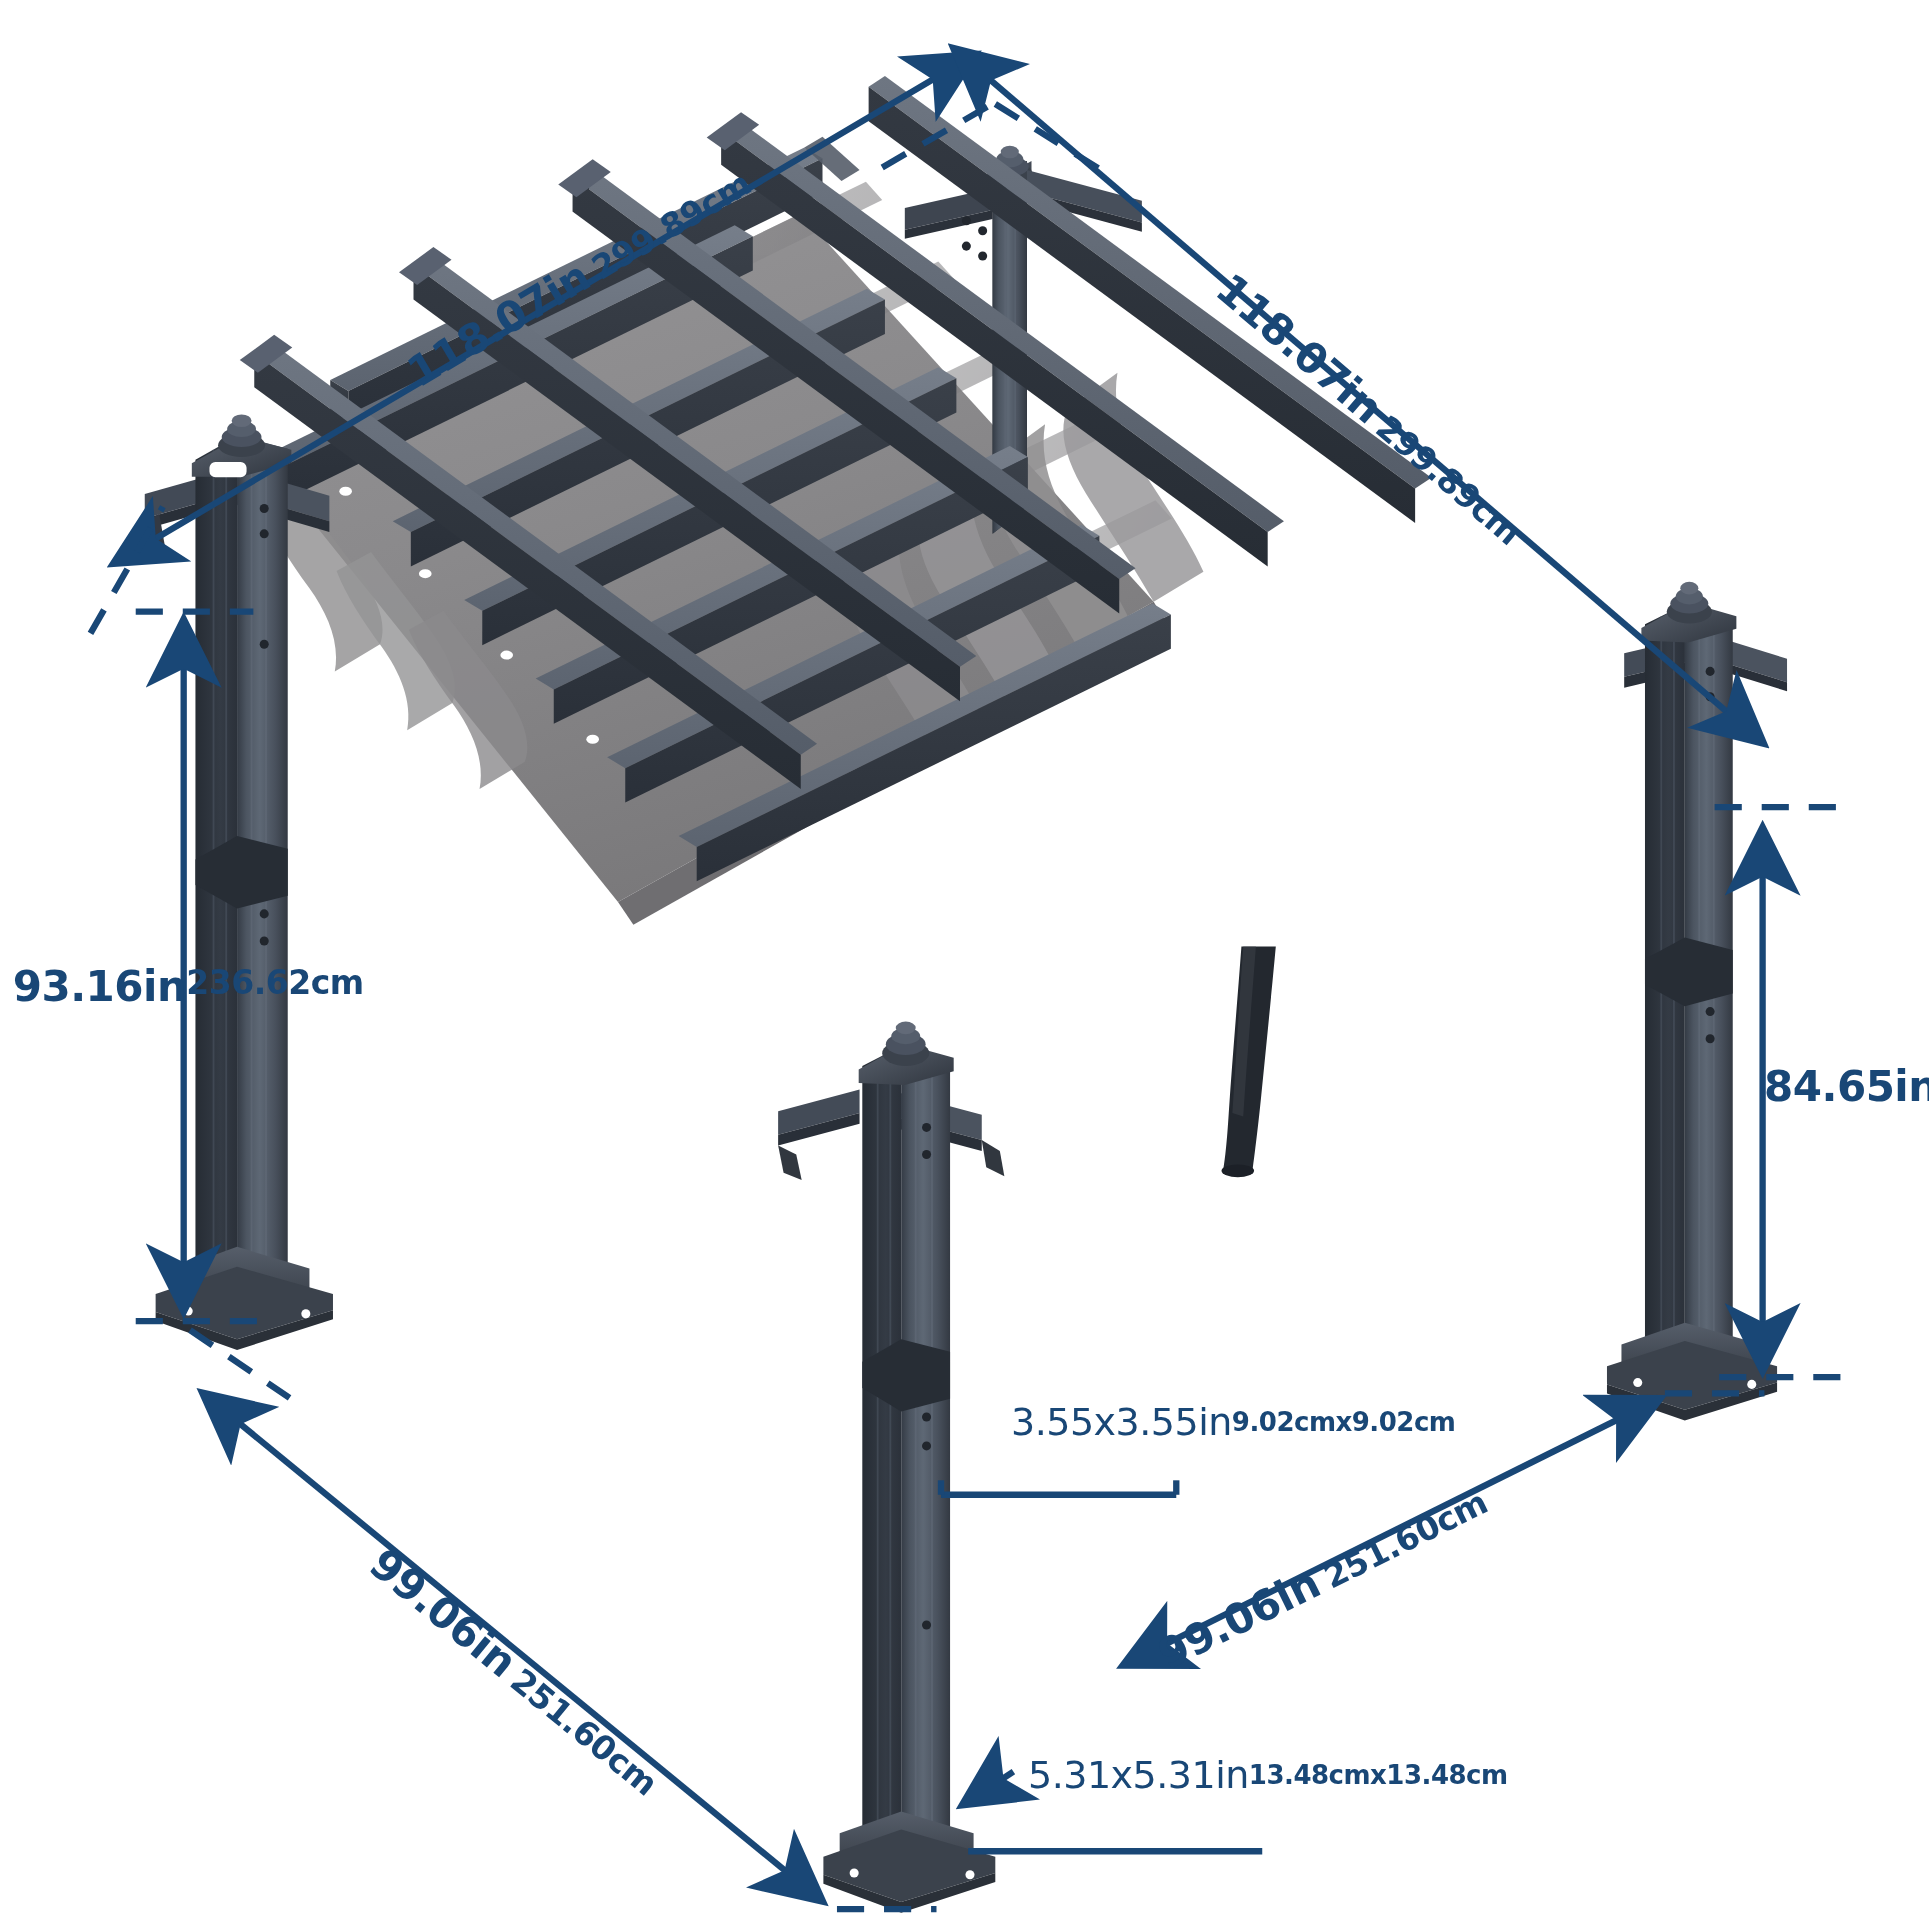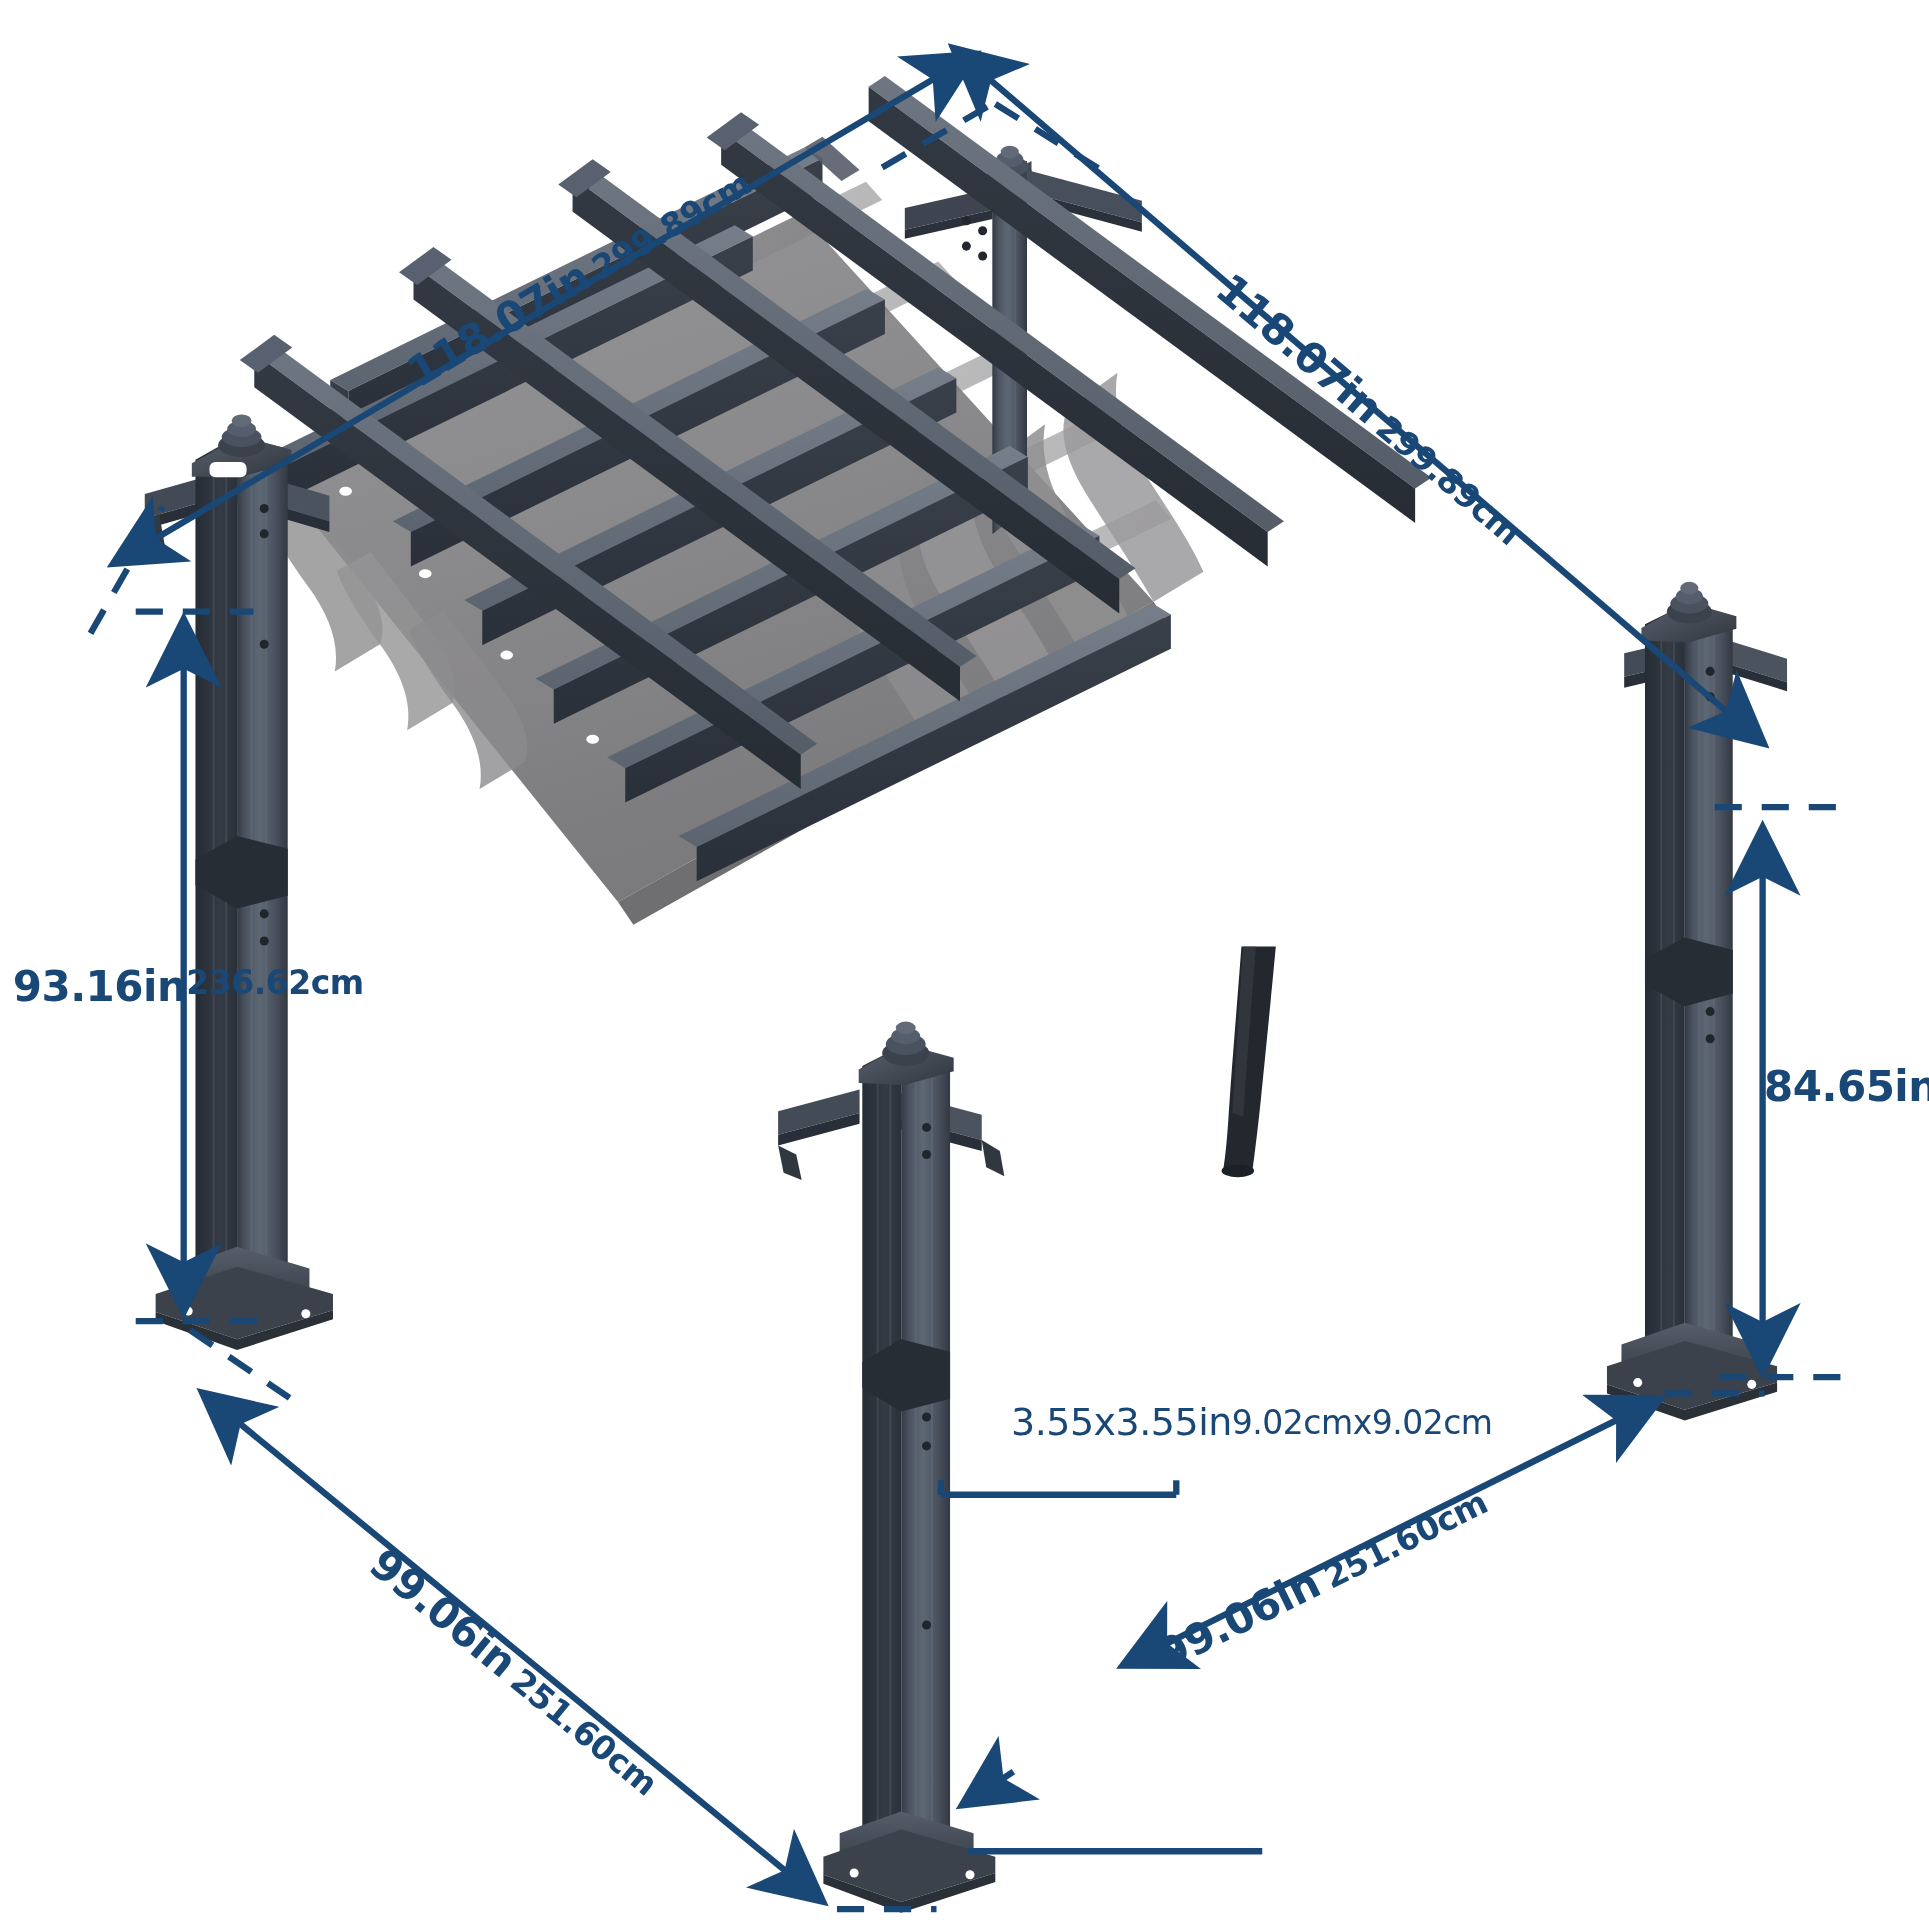--- a/index.html
+++ b/index.html
@@ -3,21 +3,21 @@
 <meta charset="utf-8">
 <style>
   html,body{margin:0;padding:0;background:#ffffff;}
   body{width:1930px;height:1930px;overflow:hidden;font-family:"DejaVu Sans",sans-serif;}
   #stage{position:relative;width:1930px;height:1930px;background:#fff;}
   svg.layer{position:absolute;left:0;top:0;width:1930px;height:1930px;}
   .dimtext{position:absolute;color:#194776;font-family:"DejaVu Sans",sans-serif;font-weight:bold;white-space:nowrap;}
   .dim-in{font-size:42px;font-weight:bold;line-height:1.02;letter-spacing:-0.5px;}
   .dim-cm{font-size:33px;font-weight:bold;line-height:1.04;letter-spacing:-0.5px;}
   .dim-in-sm{font-size:38px;font-weight:normal;letter-spacing:-0.5px;}
-  .dim-cm-sm{font-size:33px;font-weight:normal;letter-spacing:-0.5px;}
+  .dim-cm-sm{font-size:26px;font-weight:bold;letter-spacing:-0.5px;}
   .stacked{display:flex;flex-direction:row;}
   .inline-pair{display:flex;align-items:baseline;gap:9px;}
   .rot{transform-origin:0 0;}
 </style>
 </head>
 <body>
 
 <div id="stage">
 
   <svg class="layer" viewBox="0 0 2133 2133">
@@ -385,15 +385,19 @@
       <span class="dim-in">99.06in</span>
       <span class="dim-cm">251.60cm</span>
     </span>
   </div>
 
   <div class="dimtext stacked" style="left:1011px; top:1400px; align-items:center;">
     <span class="dim-in-sm">3.55x3.55in</span>
     <span class="dim-cm-sm">9.02cmx9.02cm</span>
   </div>
 
+  <div class="dimtext stacked" style="left:1028px; top:1753px; align-items:center;">
+    <span class="dim-in-sm">5.31x5.31in</span>
+    <span class="dim-cm-sm">13.48cmx13.48cm</span>
+  </div>
 
 </div>
 
 
 </body></html>

